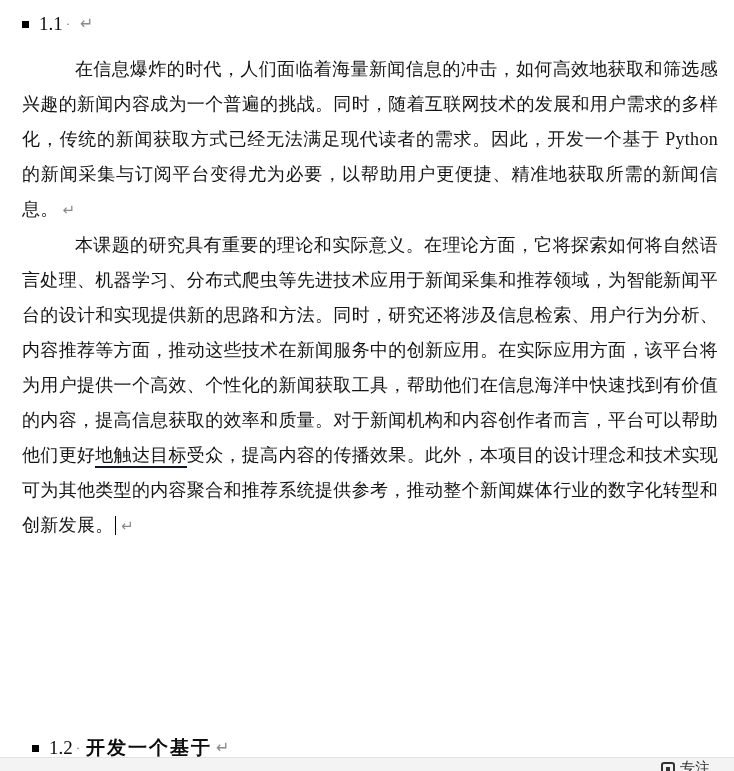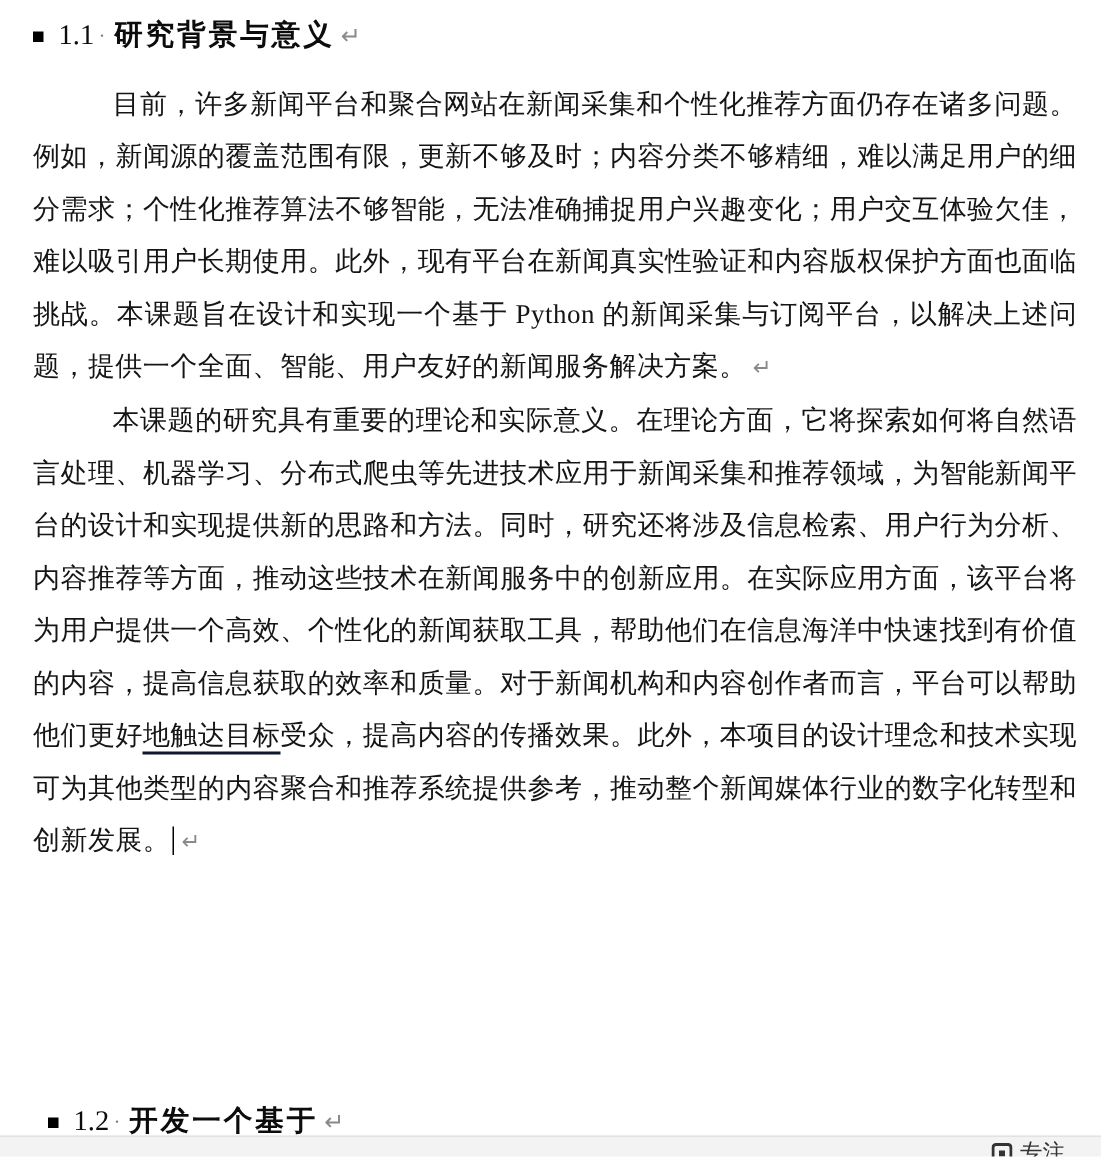--- a/index.html
+++ b/index.html
@@ -96,26 +96,25 @@
 <body>
 
 <div class="doc">
 
   <div class="flow">
 
     <div class="heading">
       <span class="h-bullet"></span>
       <span class="h-number">1.1</span>
       <span class="h-space-mark">·</span>
-      <span class="h-title">研究背景与意义</span>
       <span class="pmark">↵</span>
     </div>
 
     <div class="paragraphs">
-        <p class="para"><span>目前，许多新闻平台和聚合网站在新闻采集和个性化推荐方面仍存在诸多问题。例如，新闻源的覆盖范围有限，更新不够及时；内容分类不够精细，难以满足用户的细分需求；个性化推荐算法不够智能，无法准确捕捉用户兴趣变化；用户交互体验欠佳，难以吸引用户长期使用。此外，现有平台在新闻真实性验证和内容版权保护方面也面临挑战。本课题旨在设计和实现一个基于 Python 的新闻采集与订阅平台，以解决上述问题，提供一个全面、智能、用户友好的新闻服务解决方案。</span><span class="pmark">↵</span></p>
+        <p class="para"><span>在信息爆炸的时代，人们面临着海量新闻信息的冲击，如何高效地获取和筛选感兴趣的新闻内容成为一个普遍的挑战。同时，随着互联网技术的发展和用户需求的多样化，传统的新闻获取方式已经无法满足现代读者的需求。因此，开发一个基于 Python 的新闻采集与订阅平台变得尤为必要，以帮助用户更便捷、精准地获取所需的新闻信息。</span><span class="pmark">↵</span></p>
         <p class="para"><span>本课题的研究具有重要的理论和实际意义。在理论方面，它将探索如何将自然语言处理、机器学习、分布式爬虫等先进技术应用于新闻采集和推荐领域，为智能新闻平台的设计和实现提供新的思路和方法。同时，研究还将涉及信息检索、用户行为分析、内容推荐等方面，推动这些技术在新闻服务中的创新应用。在实际应用方面，该平台将为用户提供一个高效、个性化的新闻获取工具，帮助他们在信息海洋中快速找到有价值的内容，提高信息获取的效率和质量。对于新闻机构和内容创作者而言，平台可以帮助他们更好</span><span class="underline-run">地触达目标</span><span>受众，提高内容的传播效果。此外，本项目的设计理念和技术实现可为其他类型的内容聚合和推荐系统提供参考，推动整个新闻媒体行业的数字化转型和创新发展。</span><span class="caret"></span><span class="pmark">↵</span></p>
       </div>
 
   </div>
 
   <div class="heading heading-2">
     <span class="h-bullet"></span>
     <span class="h-number">1.2</span>
     <span class="h-space-mark">·</span>
     <span class="h-title">开发一个基于</span>

